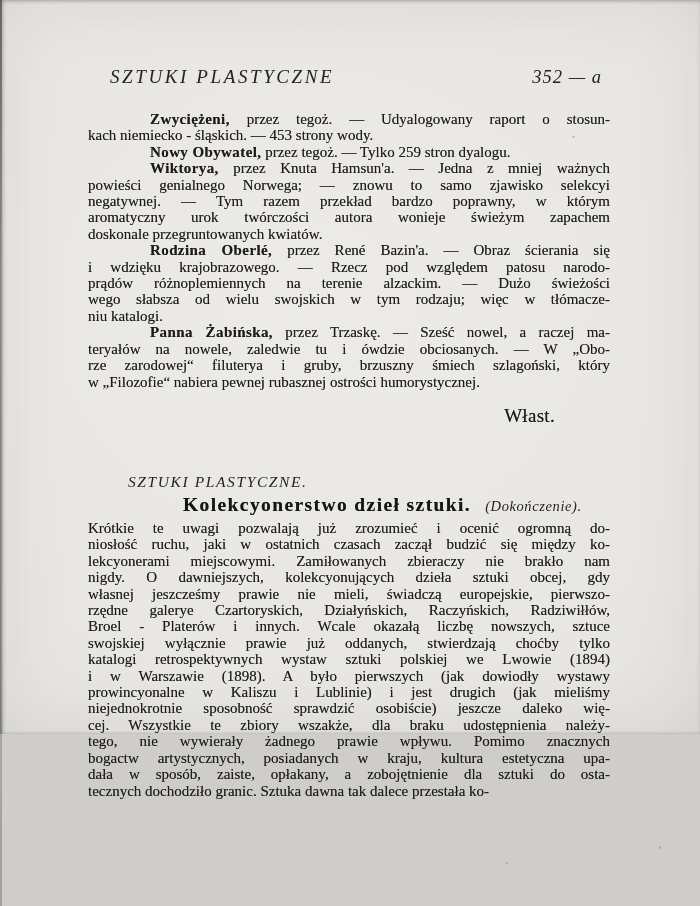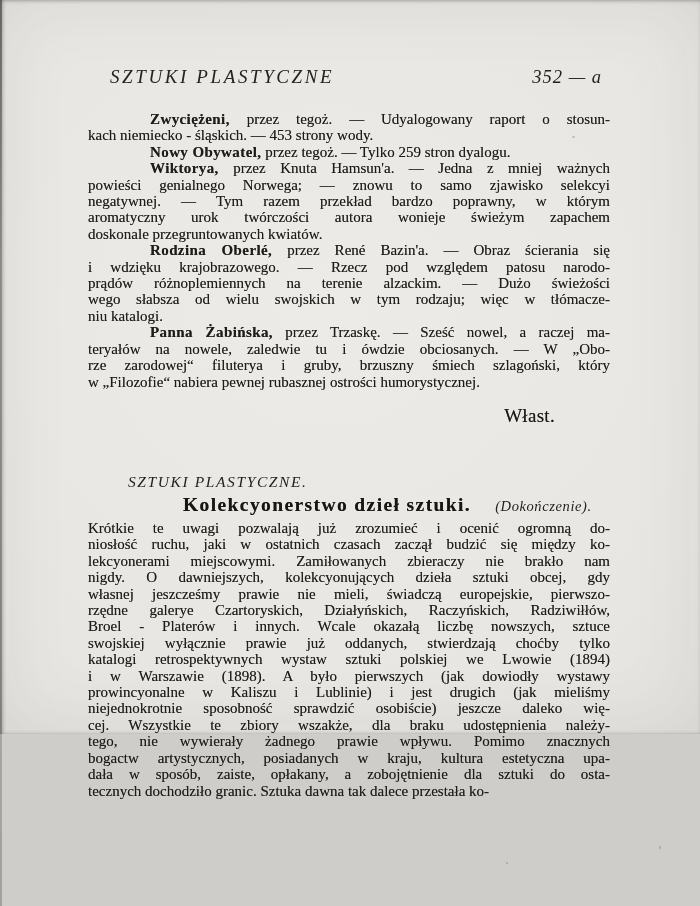--- a/index.html
+++ b/index.html
@@ -60,21 +60,21 @@
     position:absolute;top:494px;left:147px;right:88px;
     white-space:nowrap;
   }
   .art-title{
     font-weight:bold;font-size:19.5px;letter-spacing:1.4px;color:#161614;
     text-shadow:0 0 .4px rgba(20,20,18,.6);
     margin-left:36px;
   }
   .art-subtitle{
     font-style:italic;font-size:14.5px;letter-spacing:.6px;color:#242320;
-    margin-left:24px;
+    margin-left:14px;
   }
   
   .speckle{position:absolute;border-radius:50%;background:rgba(35,32,28,.22);}
   .sp1{width:3px;height:2px;left:572px;top:136px;}
   .sp2{width:2px;height:2px;left:96px;top:299px;}
   .sp3{width:2px;height:3px;left:659px;top:846px;}
   .sp4{width:2px;height:2px;left:506px;top:862px;}
   .edge-left{position:absolute;left:0;top:0;width:2px;height:906px;background:linear-gradient(180deg,rgba(50,48,45,.5),rgba(50,48,45,.18) 30%,rgba(50,48,45,.28));}
 </style>
 </head>

